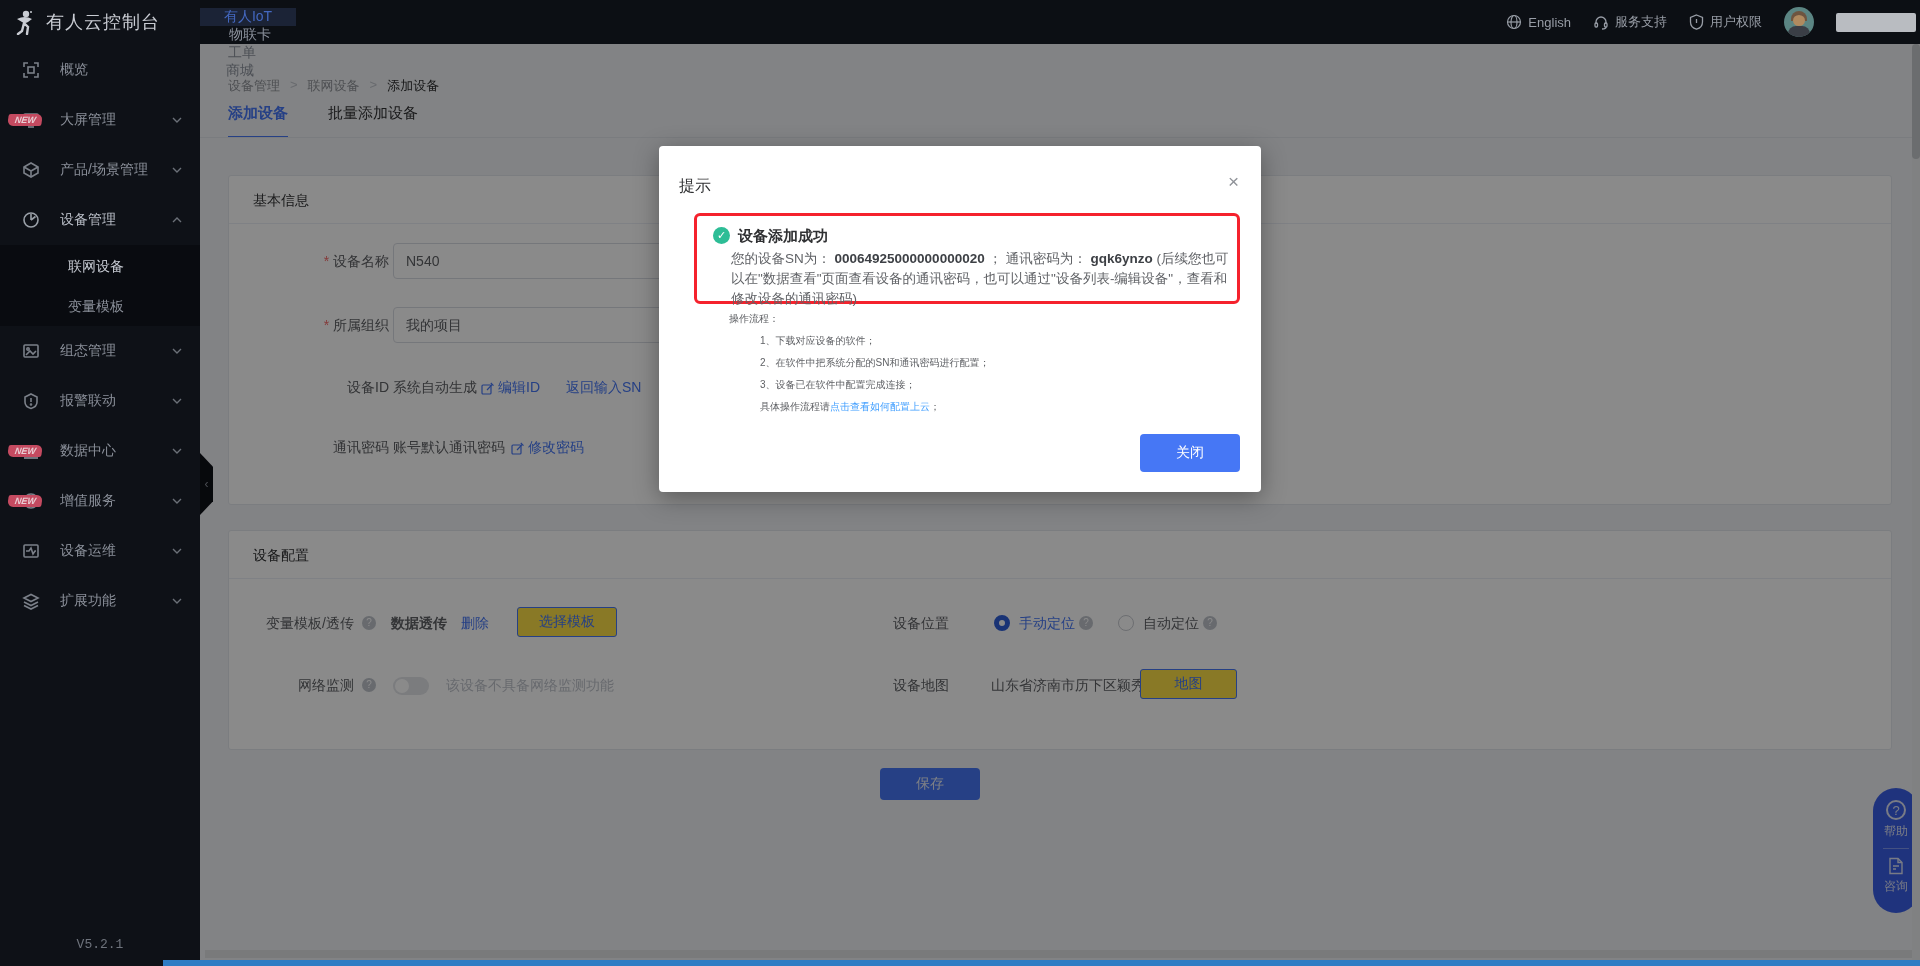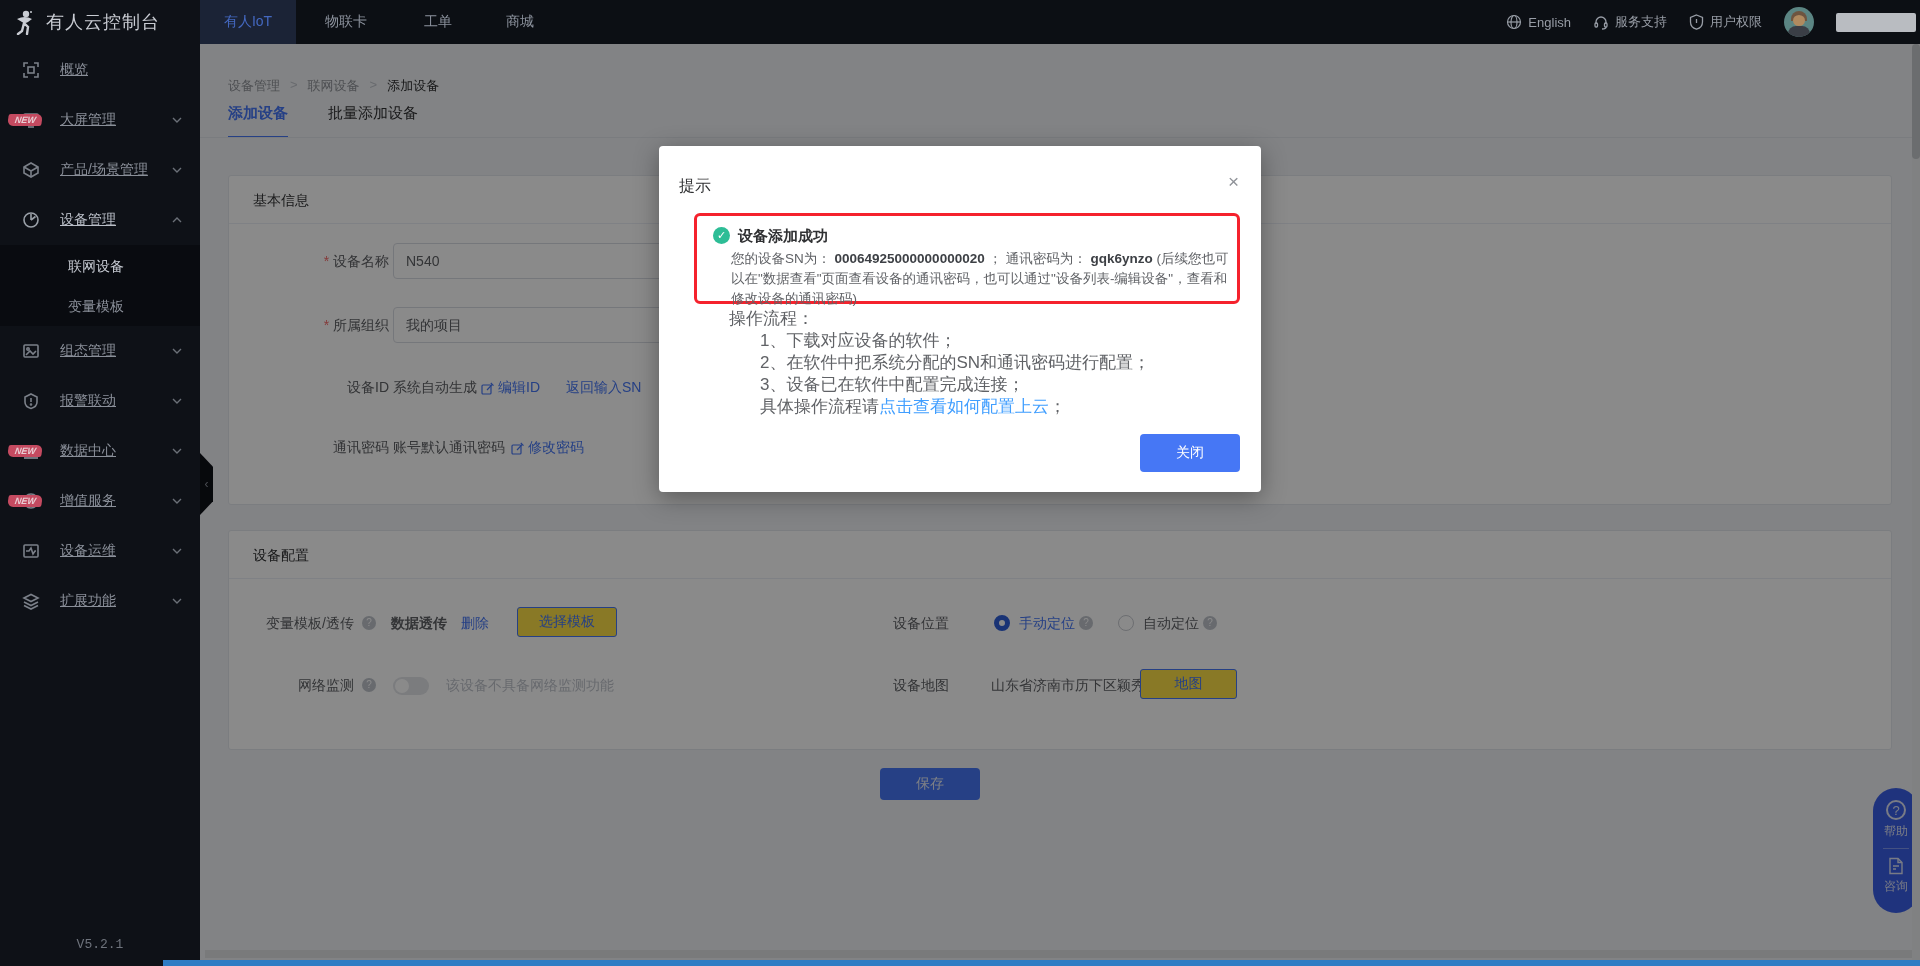--- a/index.html
+++ b/index.html
@@ -7,33 +7,33 @@
     font-family:"Liberation Sans","DejaVu Sans",sans-serif; }
   .app { position:relative; width:1920px; height:966px; }
 
   
   .sidebar { position:absolute; left:0; top:0; width:200px; height:966px; background:#0e1117; z-index:20; }
   .logo-row { position:absolute; left:0; top:0; width:200px; height:44px; display:flex; align-items:center; }
   .logo-mark { margin-left:12px; width:26px; height:26px; }
   .logo-title { margin-left:8px; color:#c9ccd3; font-size:18px; letter-spacing:1px; white-space:nowrap; }
   .menu-item { position:absolute; left:0; width:200px; height:50px; display:flex; align-items:center; cursor:pointer; }
   .mi-icon { position:absolute; left:22px; width:18px; height:18px; color:#7b markup;#7b8089; color:#7b8089; display:flex; align-items:center; }
-  .mi-label { position:absolute; left:60px; font-size:14px; color:#8a8f99; white-space:nowrap;text-decoration:underline; }
+  .mi-label { position:absolute; left:60px; font-size:14px; color:#8a8f99; white-space:nowrap; }
   .mi-label.bright { color:#b9bec7; }
   .chev { position:absolute; right:18px; top:50%; margin-top:-5px; width:10px; height:10px; }
   .submenu { position:absolute; left:0; top:245px; width:200px; height:81px; background:#090b10; }
   .sub-item { position:absolute; left:0; width:200px; height:40px; line-height:40px; padding-left:68px; font-size:14px; color:#8a8f99; cursor:pointer; white-space:nowrap; }
   .sub-item.active { color:#c6cad2; }
   .new-badge { display:inline-block; margin-left:8px; padding:1px 6px 1px 7px; background:#c44a60; color:#e8cdd3; font-size:9px; font-style:italic; font-weight:bold; border-radius:2px 6px 2px 6px; transform:skewX(-8deg); vertical-align:2px; }
   .collapse-tab { position:absolute; left:200px; top:453px; width:13px; height:62px; background:#0e1117; clip-path:polygon(0 0,100% 22%,100% 78%,0 100%); color:#8a8f99; font-size:12px; display:flex; align-items:center; justify-content:center; cursor:pointer; z-index:21; }
   .version { position:absolute; left:0; bottom:14px; width:200px; text-align:center; color:#6e737c; font-size:13px;font-family:Liberation Mono, monospace; }
 
   
   .topnav { position:absolute; left:200px; top:0; width:1720px; height:44px; background:#0c0f14; z-index:20; }
-  .nav-tabs { position:absolute; left:0; top:0; height:52px; display:flex; }
+  .nav-tabs { position:absolute; left:0; top:8px; height:52px; display:flex;flex-direction:column; }
   .nav-tab { height:44px; display:flex; align-items:center; justify-content:center; font-size:14px; color:#8d939e; cursor:pointer; }
   .nav-tab.active { background:#1b2336; color:#4468c0; }
   .nav-right { position:absolute; right:4px; top:0; height:44px; display:flex; align-items:center; gap:22px; }
   .nav-right-item { display:flex; align-items:center; gap:6px; color:#989da6; font-size:13px; cursor:pointer; white-space:nowrap; }
   .avatar { width:30px; height:30px; border-radius:50%; background:#5b8583; position:relative; overflow:hidden; }
   .avatar .hair { position:absolute; left:7px; top:4px; width:16px; height:10px; border-radius:8px 8px 0 0; background:#6e5540; }
   .avatar .face { position:absolute; left:9px; top:8px; width:12px; height:11px; border-radius:50%; background:#b08a5f; }
   .avatar .body { position:absolute; left:4px; top:19px; width:22px; height:12px; border-radius:8px 8px 0 0; background:#3a3e46; }
   .redacted { width:80px; height:19px; background:#b9bcc1; border-radius:2px; }
 
@@ -81,21 +81,21 @@
 
   
   .modal { position:absolute; left:659px; top:146px; width:602px; height:346px; background:#fff; border-radius:4px; box-shadow:0 6px 24px rgba(0,0,0,.35); z-index:100; }
   .modal-title { position:absolute; left:20px; top:30px; font-size:16px; color:#303133; }
   .modal-close { position:absolute; right:22px; top:26px; font-size:19px; color:#909399; cursor:pointer; line-height:1; }
   .alert-box { position:absolute; left:35px; top:67px; width:546px; height:91px; border:3px solid #f5222d; border-radius:6px; }
   .check-icon { position:absolute; left:16px; top:11px; width:17px; height:17px; border-radius:50%; background:#2dbd96; color:#fff; font-size:11px; line-height:17px; text-align:center; font-weight:bold; }
   .success-title { position:absolute; left:41px; top:11px; font-size:15px; font-weight:bold; color:#303133; }
   .alert-body { position:absolute; left:34px; top:33px; width:502px; font-size:13.5px; line-height:20px; color:#606266; }
   .alert-body b { color:#3d4045; }
-  .steps { position:absolute; left:70px; top:162px; font-size:17px; color:#606266; line-height:22px; }
+  .steps { position:absolute; left:70px; top:162px; font-size:10px; color:#606266; line-height:22px; }
   .steps .indent { margin-left:31px; }
   .inline-link { color:#409eff; cursor:pointer; }
   .modal-close-btn { position:absolute; left:481px; top:288px; width:100px; height:38px; background:#4677f5; color:#fff; font-size:14px; border:none; border-radius:4px; display:flex; align-items:center; justify-content:center; cursor:pointer; }
 
   svg { display:block; }
 </style>
 </head>
 <body>
 
 <div class="app">

